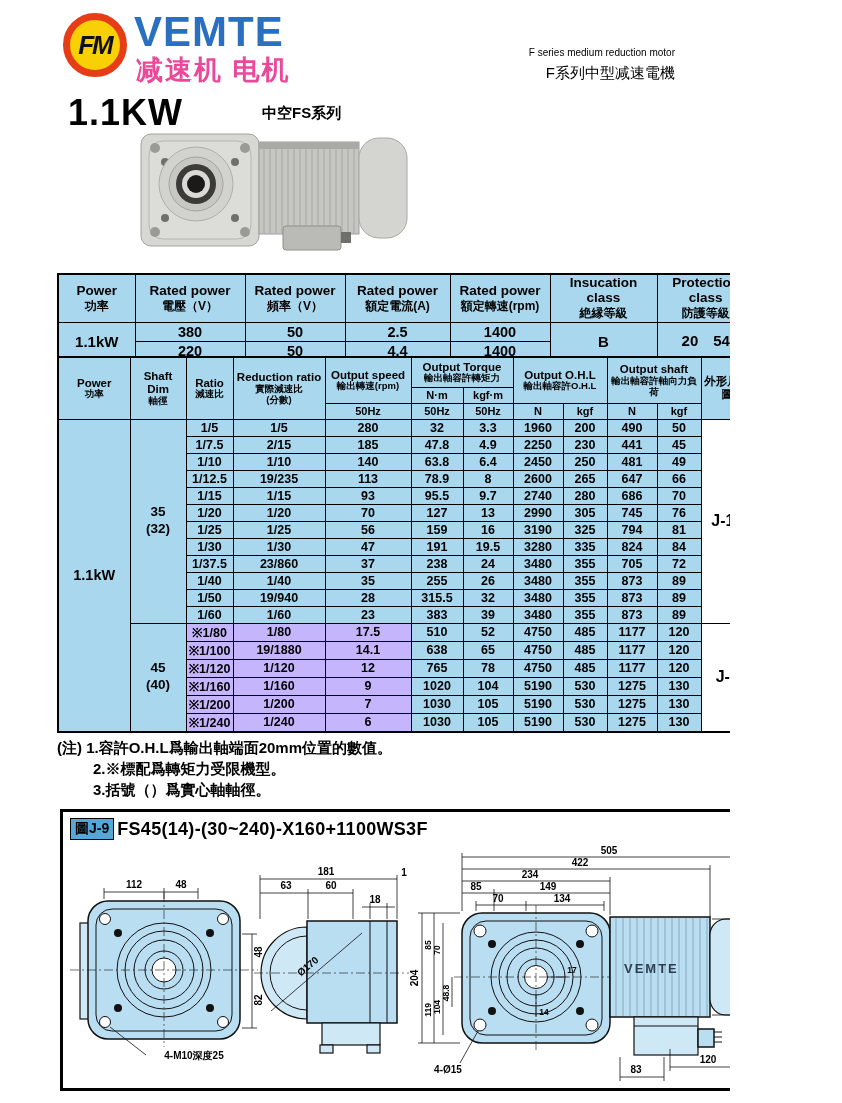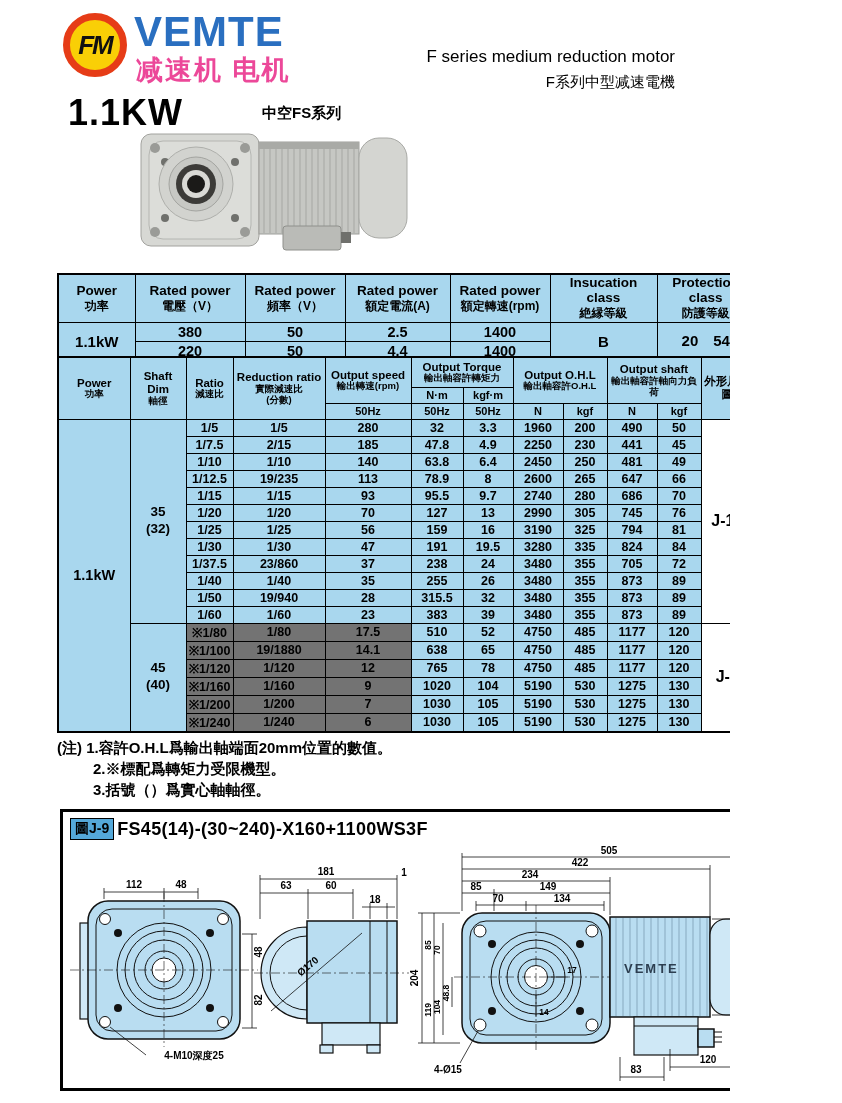--- a/index.html
+++ b/index.html
@@ -8,21 +8,21 @@
           font-family:"Liberation Sans",sans-serif; color:#000; overflow:hidden; }
   .abs { position:absolute; }
 
   
   .logo-circle { left:63px; top:13px; width:64px; height:64px; border-radius:50%;
     background:#f9cf06; border:7px solid #e63c17; display:flex; align-items:center; justify-content:center; }
   .logo-fm { font-weight:bold; font-style:italic; font-size:26px; color:#111; letter-spacing:-2px; }
   .brand { left:134px; top:8px; font-size:42px; font-weight:bold; color:#2a6fc0; letter-spacing:1px; }
   .brand-sub { left:136px; top:52px; font-size:27px; font-weight:bold; color:#ec4899; letter-spacing:2px; }
   .doc-title { right:55px; top:47px; text-align:right; }
-  .doc-title .en { font-size:17px; }
+  .doc-title .en { font-size:10px; }
   .doc-title .zh { font-size:15px; font-weight:normal; margin-top:6px; }
   .power-title { left:68px; top:92px; font-size:36px; font-weight:bold; letter-spacing:1px; }
   .series-label { left:226px; top:104px; font-size:15px; font-weight:bold;margin-left:36px; }
 
   
   table.spec, table.ratio { border-collapse:collapse; table-layout:fixed; border:2.5px solid #000; }
   .spec th,.spec td,.ratio th,.ratio td { border:1.6px solid #000; background:#a9d7ee;
     text-align:center; vertical-align:middle; font-weight:bold; color:#000; padding:0 1px; overflow:hidden; }
   .spec { left:57px; top:273px; width:697px; }
   .spec th { height:42px; }
@@ -30,21 +30,21 @@
   .spec th .zh { font-size:12px; }
   .spec td { font-size:14.5px; height:19px; }
   .spec td.big { font-size:15px; }
 
   .ratio { left:57px; top:356px; width:696px; }
   .ratio th { font-size:11.5px; line-height:1.12; }
   .ratio th .zh { font-size:9.5px; }
   .ratio tr.h1 th { height:30px; }
   .ratio tr.h2 th, .ratio tr.h3 th { height:16px; font-size:11px; }
   .ratio td { font-size:12.5px; height:17px; }
-  .ratio td.wht { background:#737373; }
+  .ratio td.wht { background:#c4b5fd; }
   .ratio td.pow { font-size:14.5px; }
   .ratio td.shaft { font-size:13.5px; line-height:1.25; }
   .ratio td.outline { background:#fff; font-size:16px; }
 
   
   .notes { left:57px; top:737px; font-size:15px; font-weight:bold; line-height:21px; }
   .notes .ind { margin-left:36px; }
 
   
   .dwg { left:60px; top:809px; width:722px; height:282px; border:3.5px solid #000; background:#fff;padding-left:36px; }

